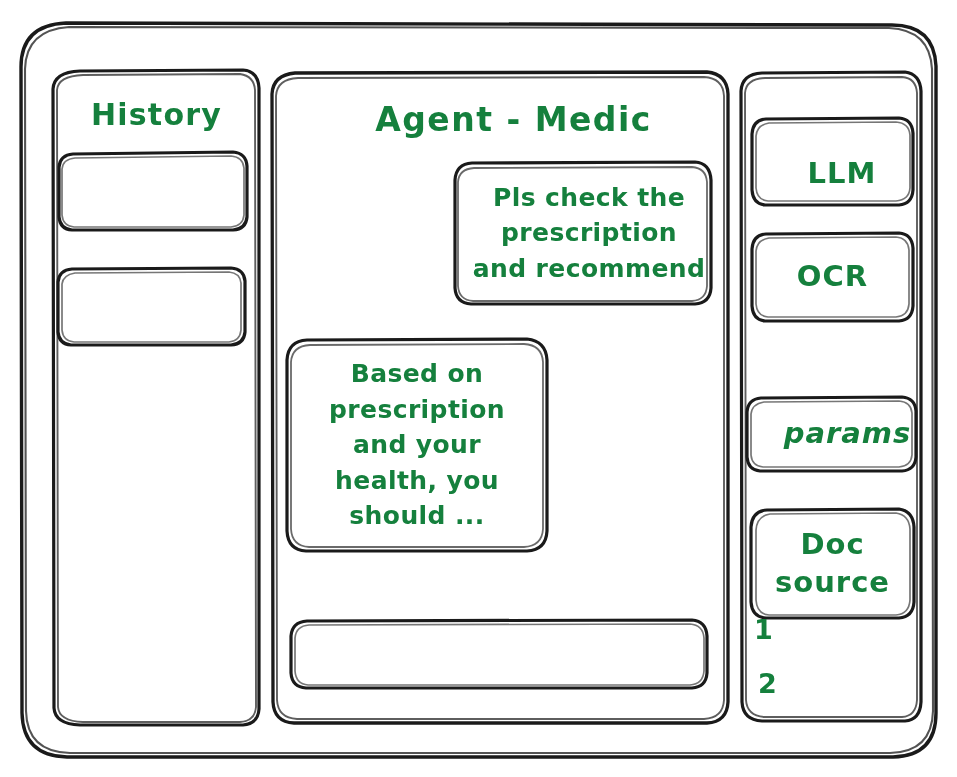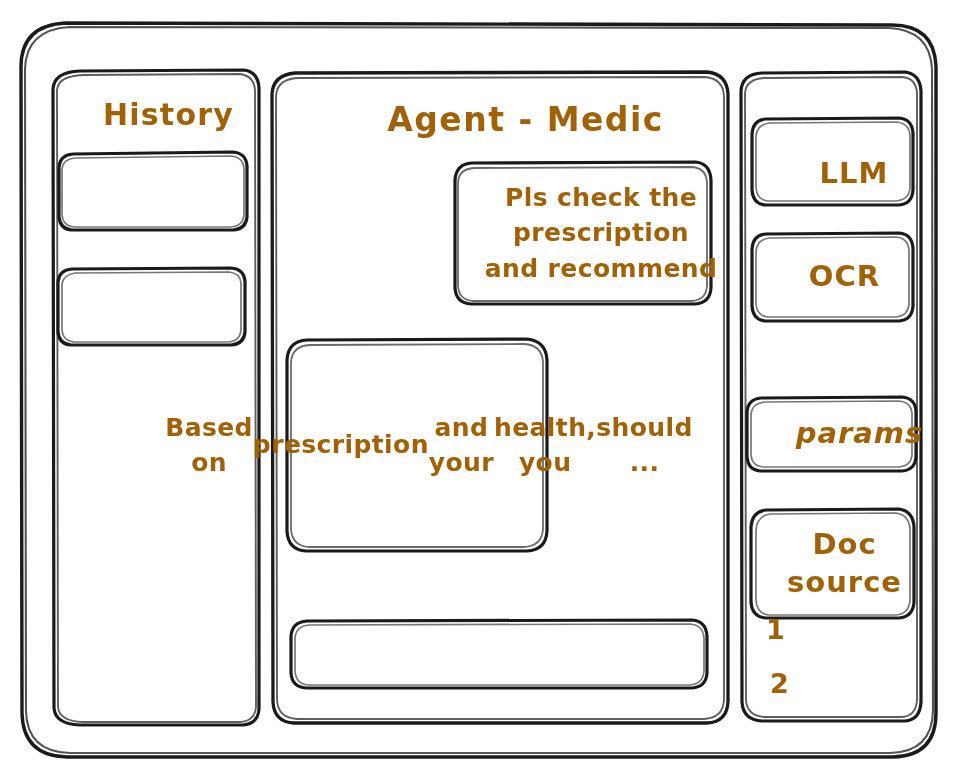--- a/index.html
+++ b/index.html
@@ -24,25 +24,24 @@
     height: 777px;
     pointer-events: none;
   }
   .label {
     position: absolute;
     display: flex;
     align-items: center;
     justify-content: center;
     text-align: center;
     font-family: "DejaVu Sans", sans-serif;
-    color: #a16207;
+    color: #15803d;
     letter-spacing: 0.5px;
     line-height: 1.28;
     user-select: none;
-    padding-left: 12px;
   }
   .hand {
     
     font-style: normal;
     font-weight: 700;
   }
   .title-text {
     font-size: 33px;
     font-weight: 700;
     letter-spacing: 1.5px;
@@ -138,21 +137,21 @@
 
   <div class="hit" style="left:455px; top:162px; width:256px; height:142px;">
     <div class="label hand bubble-text" style="left:16px; top:8px; width:236px; height:126px; flex-direction:column; justify-content:center;align-items:center;">
       <div>Pls check the</div>
       <div>prescription</div>
       <div>and recommend</div>
     </div>
   </div>
 
   <div class="hit" style="left:287px; top:339px; width:260px; height:212px;">
-    <div class="label hand bubble-text" style="left:10px; top:6px; width:240px; height:200px; flex-direction:row; justify-content:center;">
+    <div class="label hand bubble-text" style="left:10px; top:6px; width:240px; height:200px; flex-direction:column; justify-content:center;">
       <div>Based on</div>
       <div>prescription</div>
       <div>and your</div>
       <div>health, you</div>
       <div>should ...</div>
     </div>
   </div>
 
   <div class="hit" style="left:291px; top:620px; width:416px; height:68px; cursor:text;">
     <div class="label hand bubble-text" style="left:18px; top:0; width:380px; height:68px; justify-content:flex-start; opacity:0.45;" title=""></div>

